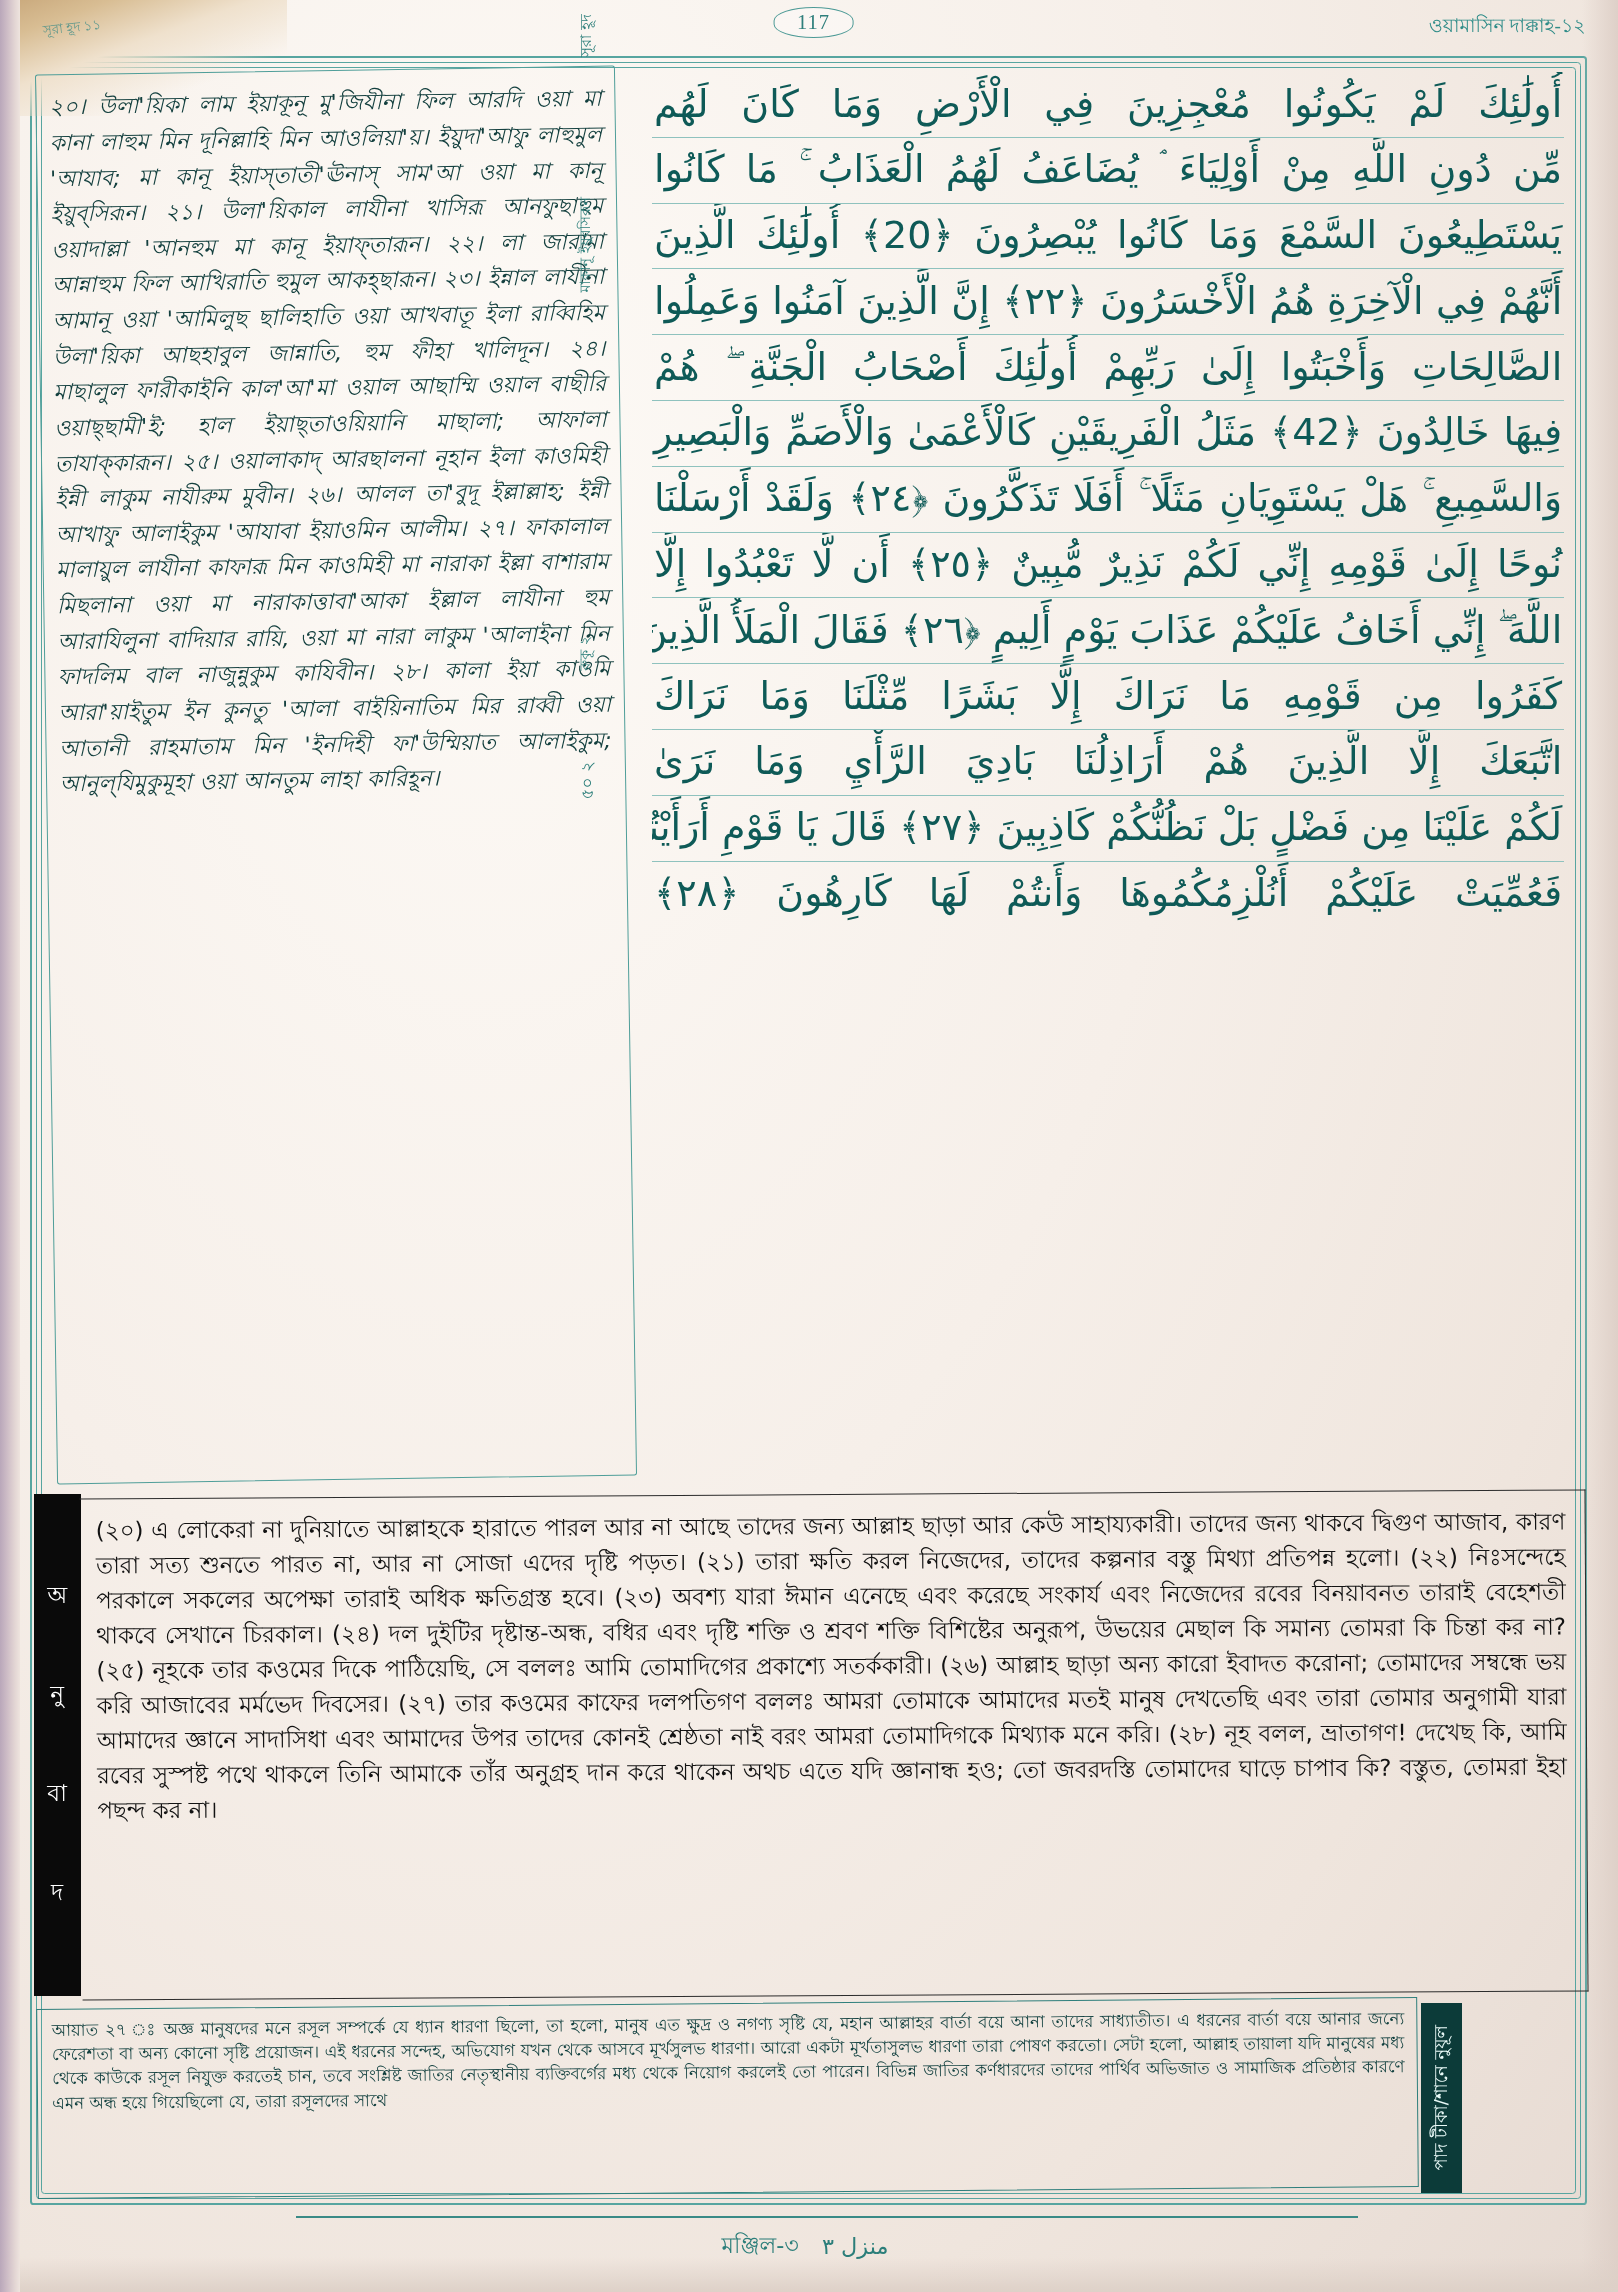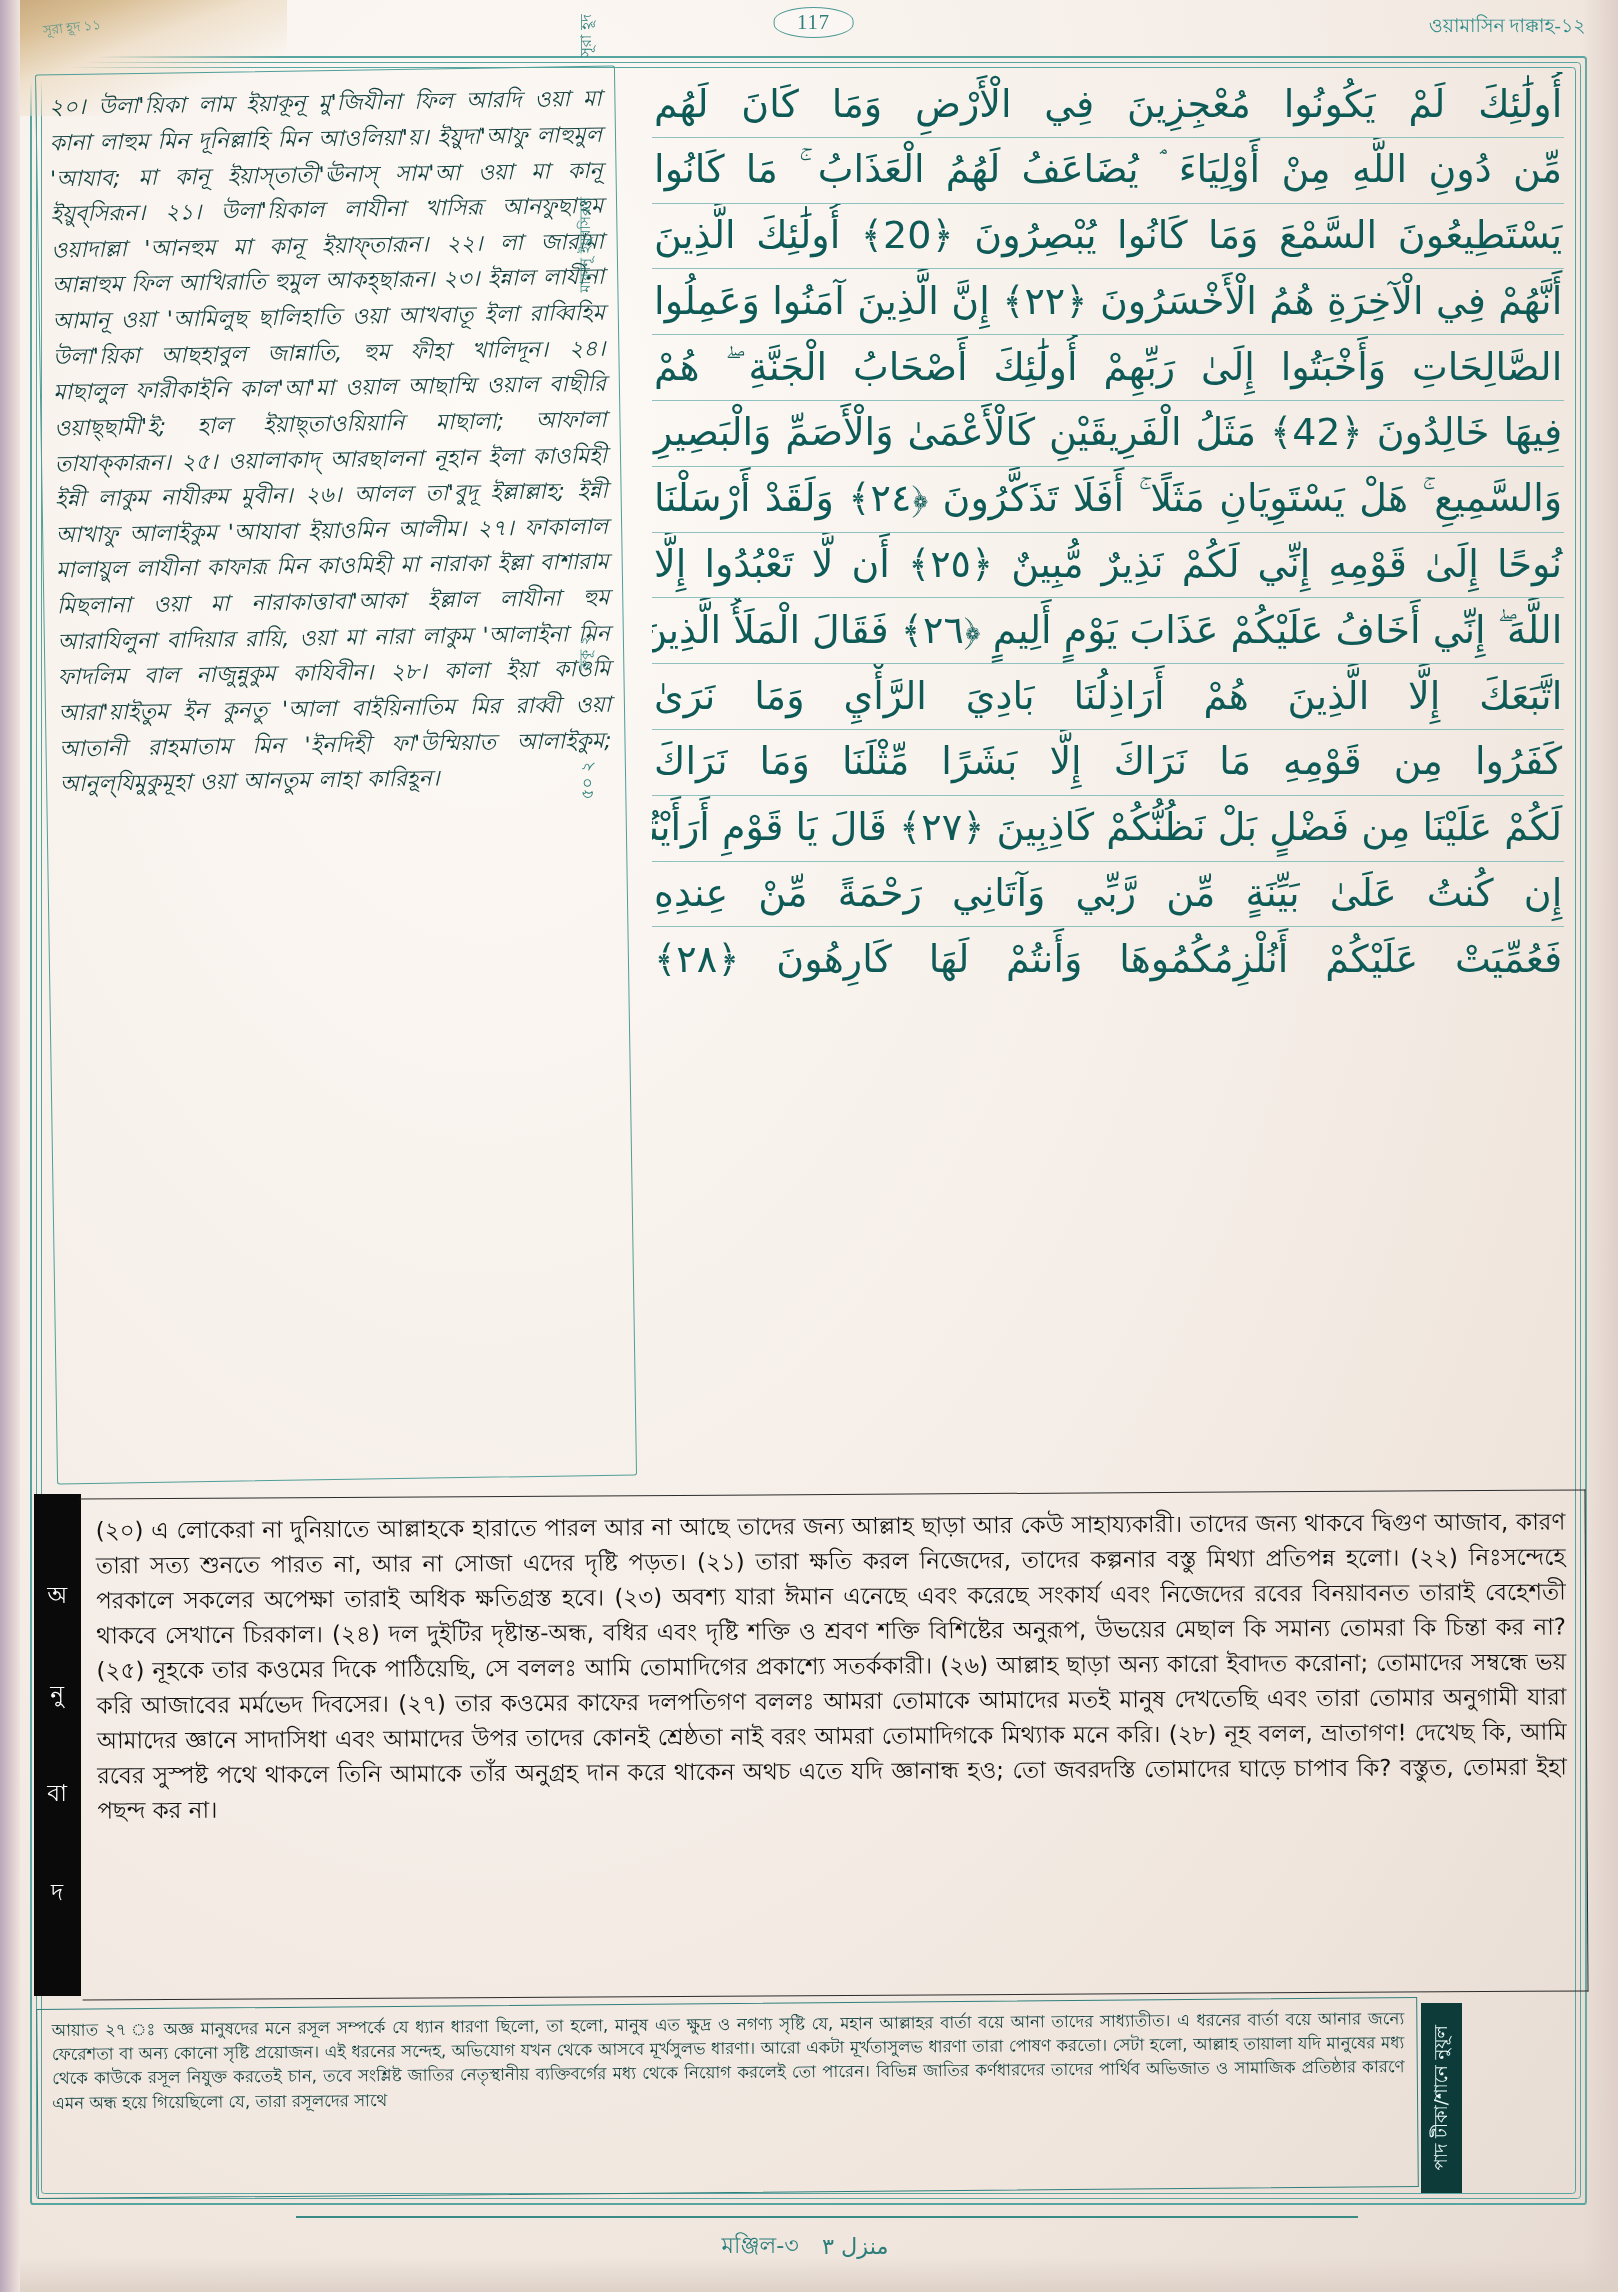--- a/index.html
+++ b/index.html
@@ -311,24 +311,23 @@
     <div class="arabic-col">
       <div class="arabic-line">أُولَٰئِكَ لَمْ يَكُونُوا مُعْجِزِينَ فِي الْأَرْضِ وَمَا كَانَ لَهُم</div>
       <div class="arabic-line">مِّن دُونِ اللَّهِ مِنْ أَوْلِيَاءَ ۘ يُضَاعَفُ لَهُمُ الْعَذَابُ ۚ مَا كَانُوا</div>
       <div class="arabic-line">يَسْتَطِيعُونَ السَّمْعَ وَمَا كَانُوا يُبْصِرُونَ ﴿20﴾ أُولَٰئِكَ الَّذِينَ</div>
       <div class="arabic-line">أَنَّهُمْ فِي الْآخِرَةِ هُمُ الْأَخْسَرُونَ ﴿٢٢﴾ إِنَّ الَّذِينَ آمَنُوا وَعَمِلُوا</div>
       <div class="arabic-line">الصَّالِحَاتِ وَأَخْبَتُوا إِلَىٰ رَبِّهِمْ أُولَٰئِكَ أَصْحَابُ الْجَنَّةِ ۖ هُمْ</div>
       <div class="arabic-line">فِيهَا خَالِدُونَ ﴿42﴾ مَثَلُ الْفَرِيقَيْنِ كَالْأَعْمَىٰ وَالْأَصَمِّ وَالْبَصِيرِ</div>
       <div class="arabic-line">وَالسَّمِيعِ ۚ هَلْ يَسْتَوِيَانِ مَثَلًا ۚ أَفَلَا تَذَكَّرُونَ ﴿٢٤﴾ وَلَقَدْ أَرْسَلْنَا</div>
       <div class="arabic-line">نُوحًا إِلَىٰ قَوْمِهِ إِنِّي لَكُمْ نَذِيرٌ مُّبِينٌ ﴿٢٥﴾ أَن لَّا تَعْبُدُوا إِلَّا</div>
       <div class="arabic-line">اللَّهَ ۖ إِنِّي أَخَافُ عَلَيْكُمْ عَذَابَ يَوْمٍ أَلِيمٍ ﴿٢٦﴾ فَقَالَ الْمَلَأُ الَّذِينَ</div>
+      <div class="arabic-line">كَفَرُوا مِن قَوْمِهِ مَا نَرَاكَ إِلَّا بَشَرًا مِّثْلَنَا وَمَا نَرَاكَ</div>
       <div class="arabic-line">اتَّبَعَكَ إِلَّا الَّذِينَ هُمْ أَرَاذِلُنَا بَادِيَ الرَّأْيِ وَمَا نَرَىٰ</div>
-      <div class="arabic-line">كَفَرُوا مِن قَوْمِهِ مَا نَرَاكَ إِلَّا بَشَرًا مِّثْلَنَا وَمَا نَرَاكَ</div>
       <div class="arabic-line">لَكُمْ عَلَيْنَا مِن فَضْلٍ بَلْ نَظُنُّكُمْ كَاذِبِينَ ﴿٢٧﴾ قَالَ يَا قَوْمِ أَرَأَيْتُمْ</div>
-      <div class="arabic-line">إِن كُنتُ عَلَىٰ بَيِّنَةٍ مِّن رَّبِّي وَآتَانِي رَحْمَةً مِّنْ عِندِهِ</div>
       <div class="arabic-line">فَعُمِّيَتْ عَلَيْكُمْ أَنُلْزِمُكُمُوهَا وَأَنتُمْ لَهَا كَارِهُونَ ﴿٢٨﴾</div>
     </div>
 
     <div class="translit-col">
       <div class="translit-inner">
         <div class="translit-text">২০। উলা'য়িকা লাম ইয়াকূনূ মু'জিযীনা ফিল আরদি ওয়া মা কানা লাহুম মিন দূনিল্লাহি মিন আওলিয়া'য়। ইয়ুদা'আফু লাহুমুল 'আযাব; মা কানূ ইয়াস্‌তাতী'ঊনাস্‌ সাম'আ ওয়া মা কানূ ইয়ুব্‌সিরূন। ২১। উলা'য়িকাল লাযীনা খাসিরূ আনফুছাহুম ওয়াদাল্লা 'আনহুম মা কানূ ইয়াফ্‌তারূন। ২২। লা জারামা আন্নাহুম ফিল আখিরাতি হুমুল আকহ্‌ছারূন। ২৩। ইন্নাল লাযীনা আমানূ ওয়া 'আমিলুছ ছালিহাতি ওয়া আখবাতূ ইলা রাব্বিহিম উলা'য়িকা আছহাবুল জান্নাতি, হুম ফীহা খালিদূন। ২৪। মাছালুল ফারীকাইনি কাল'আ'মা ওয়াল আছাম্মি ওয়াল বাছীরি ওয়াছ্‌ছামী'ই; হাল ইয়াছ্‌তাওয়িয়ানি মাছালা; আফালা তাযাক্‌কারূন। ২৫। ওয়ালাকাদ্‌ আরছালনা নূহান ইলা কাওমিহী ইন্নী লাকুম নাযীরুম মুবীন। ২৬। আলল তা'বুদূ ইল্লাল্লাহ; ইন্নী আখাফু আলাইকুম 'আযাবা ইয়াওমিন আলীম। ২৭। ফাকালাল মালায়ুল লাযীনা কাফারূ মিন কাওমিহী মা নারাকা ইল্লা বাশারাম মিছলানা ওয়া মা নারাকাত্তাবা'আকা ইল্লাল লাযীনা হুম আরাযিলুনা বাদিয়ার রায়ি, ওয়া মা নারা লাকুম 'আলাইনা মিন ফাদলিম বাল নাজুন্নুকুম কাযিবীন। ২৮। কালা ইয়া কাওমি আরা'য়াইতুম ইন কুনতু 'আলা বাইয়িনাতিম মির রাব্বী ওয়া আতানী রাহমাতাম মিন 'ইনদিহী ফা'উম্মিয়াত আলাইকুম; আনুল্‌যিমুকুমূহা ওয়া আনতুম লাহা কারিহূন।</div>
       </div>
     </div>
 
   </div>

